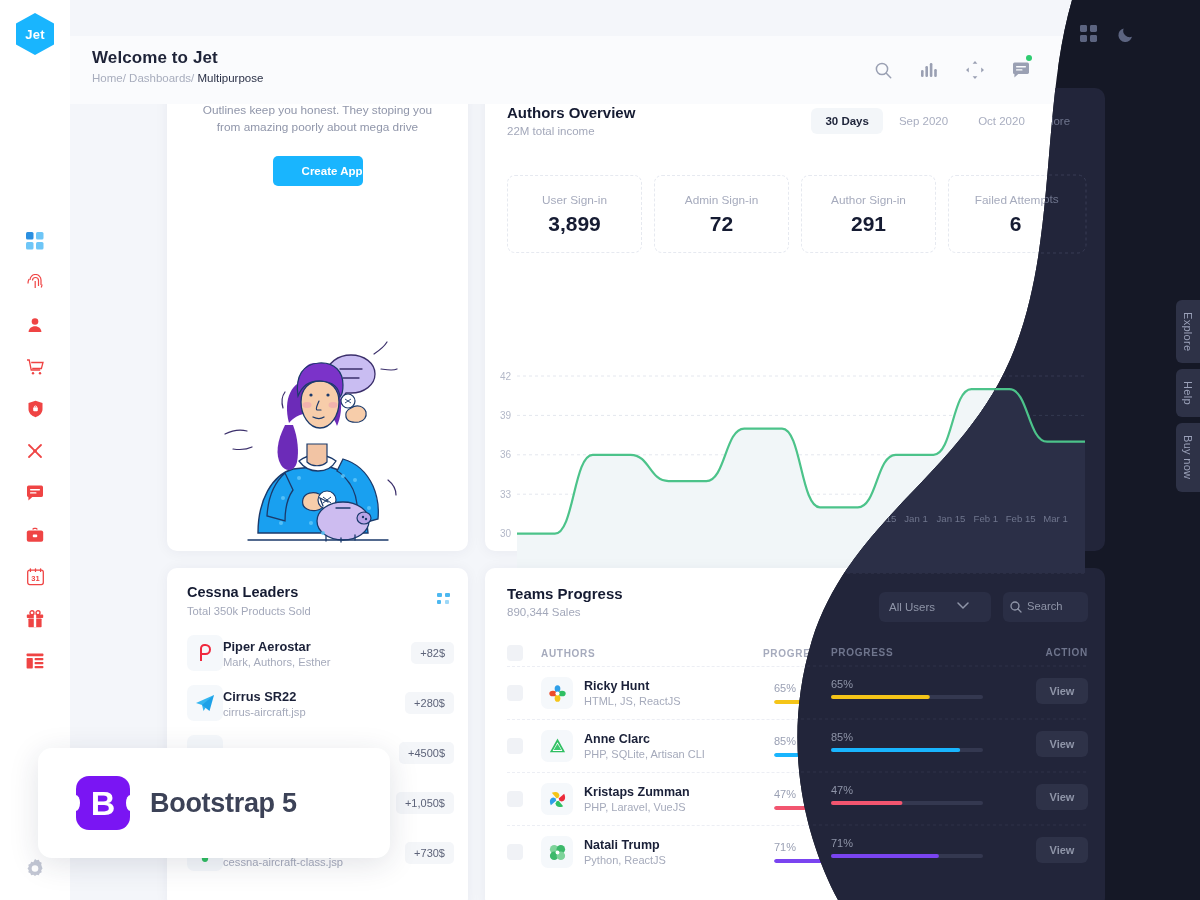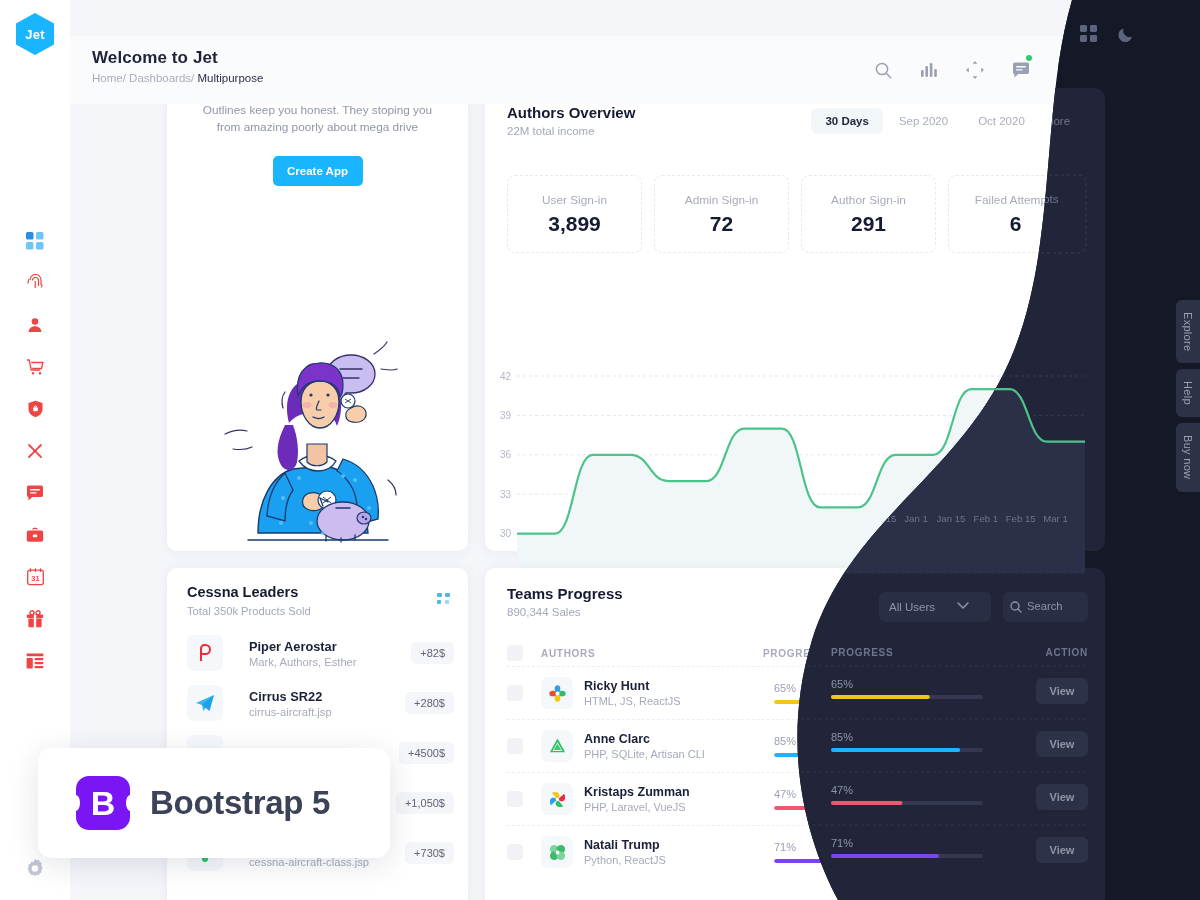--- a/index.html
+++ b/index.html
@@ -53,21 +53,21 @@
   
   .card { position: absolute; background: #fff; border-radius: 10px; box-shadow: 0 1px 14px rgba(35,45,80,.055); }
 
   
   #kickstart { left: 167px; top: 88px; width: 301px; height: 463px; }
   .ks-title { margin-top: 47px; text-align: center; font-size: 19px; font-weight: bold; color: #141a30; line-height: 21px; }
   .ks-sub { margin: 14px 28px 0; text-align: center; font-size: 11.8px; color: #9096aa; line-height: 17px; }
   .ks-btn {
     display: block; margin: 20px auto 16px; width: 90px; height: 30px; border: none;
     background: #19b5fe; color: #fff; border-radius: 5px; font-size: 11.5px; font-weight: bold;
-    font-family: inherit; cursor: pointer;
+    font-family: inherit; cursor: pointer; text-align: right;
   }
   .ks-art { position: absolute; left: 0; right: 0; bottom: 8px; display: flex; justify-content: center; }
 
   
   #authors { left: 485px; top: 88px; width: 620px; height: 463px; }
   .ao-title { position: absolute; left: 22px; top: 16px; font-size: 15px; font-weight: bold; color: #151b32; }
   .ao-sub { position: absolute; left: 22px; top: 37px; font-size: 11.5px; color: #a3a8ba; }
   .ao-tabs { position: absolute; right: 10px; top: 20px; display: flex; align-items: center; gap: 2px; }
   .ao-tab { padding: 7px 14px; font-size: 11.5px; color: #a9aec0; border-radius: 6px; white-space: nowrap; }
   .ao-tab.active { background: #f3f6f9; color: #1d2339; font-weight: bold; }
@@ -85,21 +85,21 @@
   .xlab { flex: 1; text-align: center; font-size: 9.6px; color: #a9aec0; white-space: nowrap; }
 
   
   #market { left: 167px; top: 568px; width: 301px; height: 340px; }
   .ml-title { position: absolute; left: 20px; top: 16px; font-size: 14.5px; font-weight: bold; color: #151b32; }
   .ml-sub { position: absolute; left: 20px; top: 37px; font-size: 11.2px; color: #a3a8ba; }
   .ml-more { position: absolute; right: 18px; top: 24px; }
   .ml-list { position: absolute; left: 20px; top: 60px; right: 14px; }
   .ml-row { display: flex; align-items: center; height: 50px; }
   .ml-ic { width: 36px; height: 36px; border-radius: 7px; background: #f5f8fb; display: flex; align-items: center; justify-content: center; flex: none; }
-  .ml-txt { margin-left: 26px; flex: 1; }
+  .ml-txt { margin-left: 0; flex: 1; }
   .ml-name { font-size: 12.8px; font-weight: bold; color: #1a2038; }
   .ml-desc { font-size: 11.2px; color: #a5aabb; margin-top: 2px; }
   .ml-amt { background: #f4f6f9; color: #5d6379; font-size: 11px; font-weight: normal; padding: 5px 9px; border-radius: 5px; }
 
   
   #teams { left: 485px; top: 568px; width: 620px; height: 340px; }
   .tp-title { position: absolute; left: 22px; top: 17px; font-size: 15px; font-weight: bold; color: #151b32; }
   .tp-sub { position: absolute; left: 22px; top: 38px; font-size: 11.5px; color: #a3a8ba; }
   .tp-select {
     position: absolute; left: 394px; top: 24px; width: 112px; height: 30px; background: #f4f6f9;
@@ -146,21 +146,21 @@
     display: flex; align-items: center; padding-left: 38px; gap: 20px; z-index: 9;
   }
   .bs-mark { width: 54px; height: 54px; background: #7a15f3; border-radius: 13px; position: relative;
     display: flex; align-items: center; justify-content: center; color: #fff; font-size: 34px; font-weight: bold; }
   .bs-mark::before, .bs-mark::after {
     content: ""; position: absolute; top: 50%; width: 9px; height: 16px; background: #fff;
     border-radius: 50%; transform: translateY(-50%);
   }
   .bs-mark::before { left: -5px; }
   .bs-mark::after { right: -5px; }
-  .bs-word { font-size: 33px; font-weight: bold; color: #3c4257; letter-spacing: -.3px; }
+  .bs-word { font-size: 27px; font-weight: bold; color: #3c4257; letter-spacing: -.3px; }
 </style>
 </head>
 <body>
 
 <div id="root">
 
   <div class="sidebar">
     <div class="logo">Jet</div>
     <div class="side-icons">
       <div class="side-ic">

